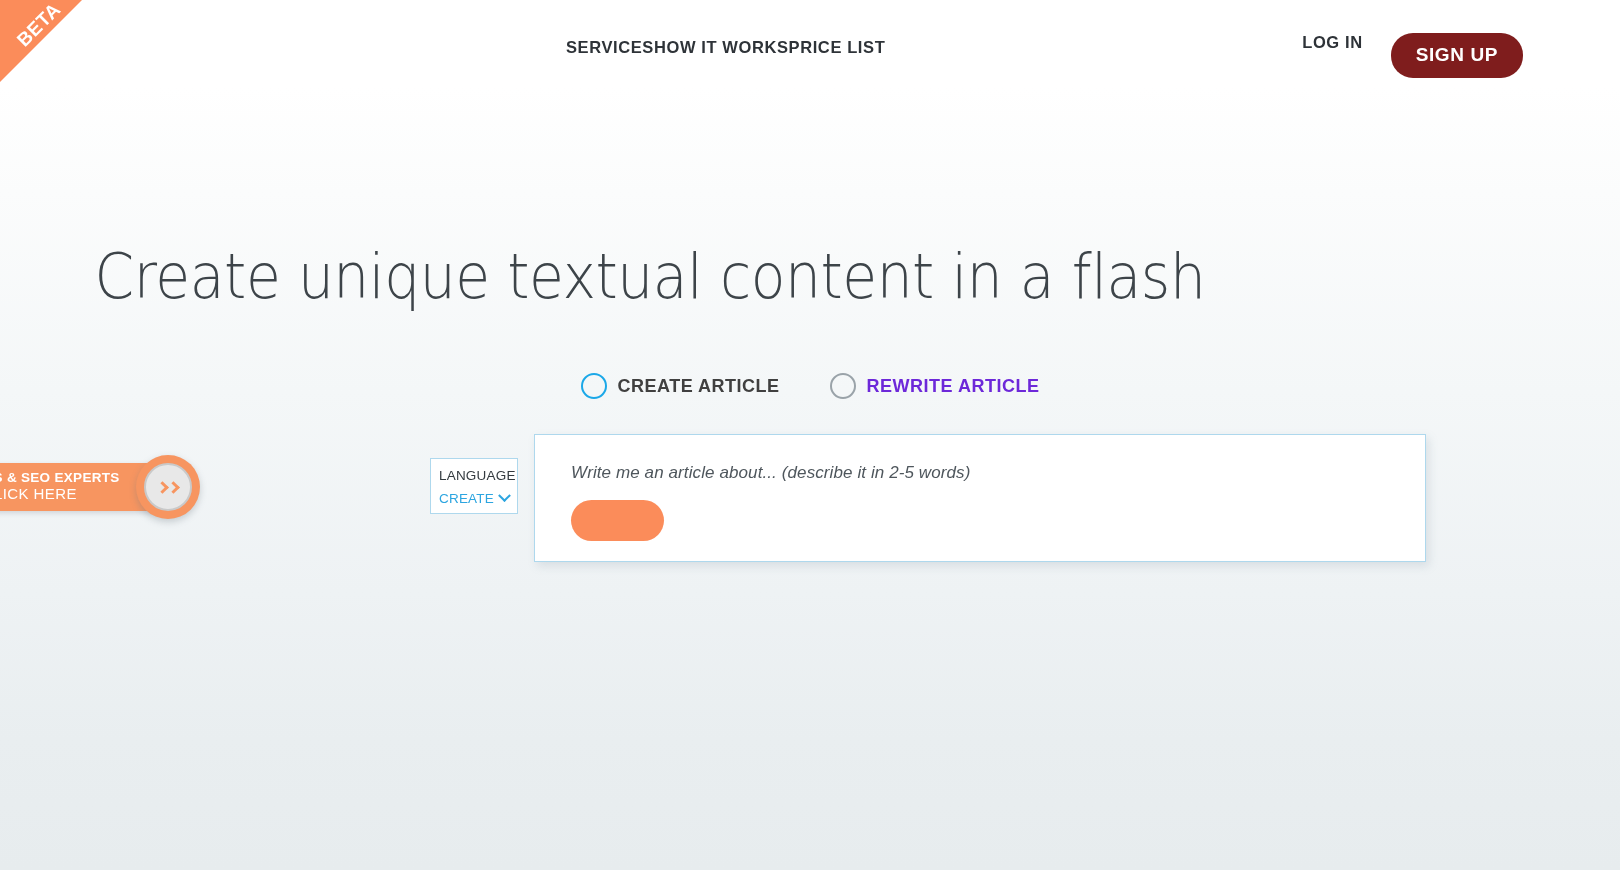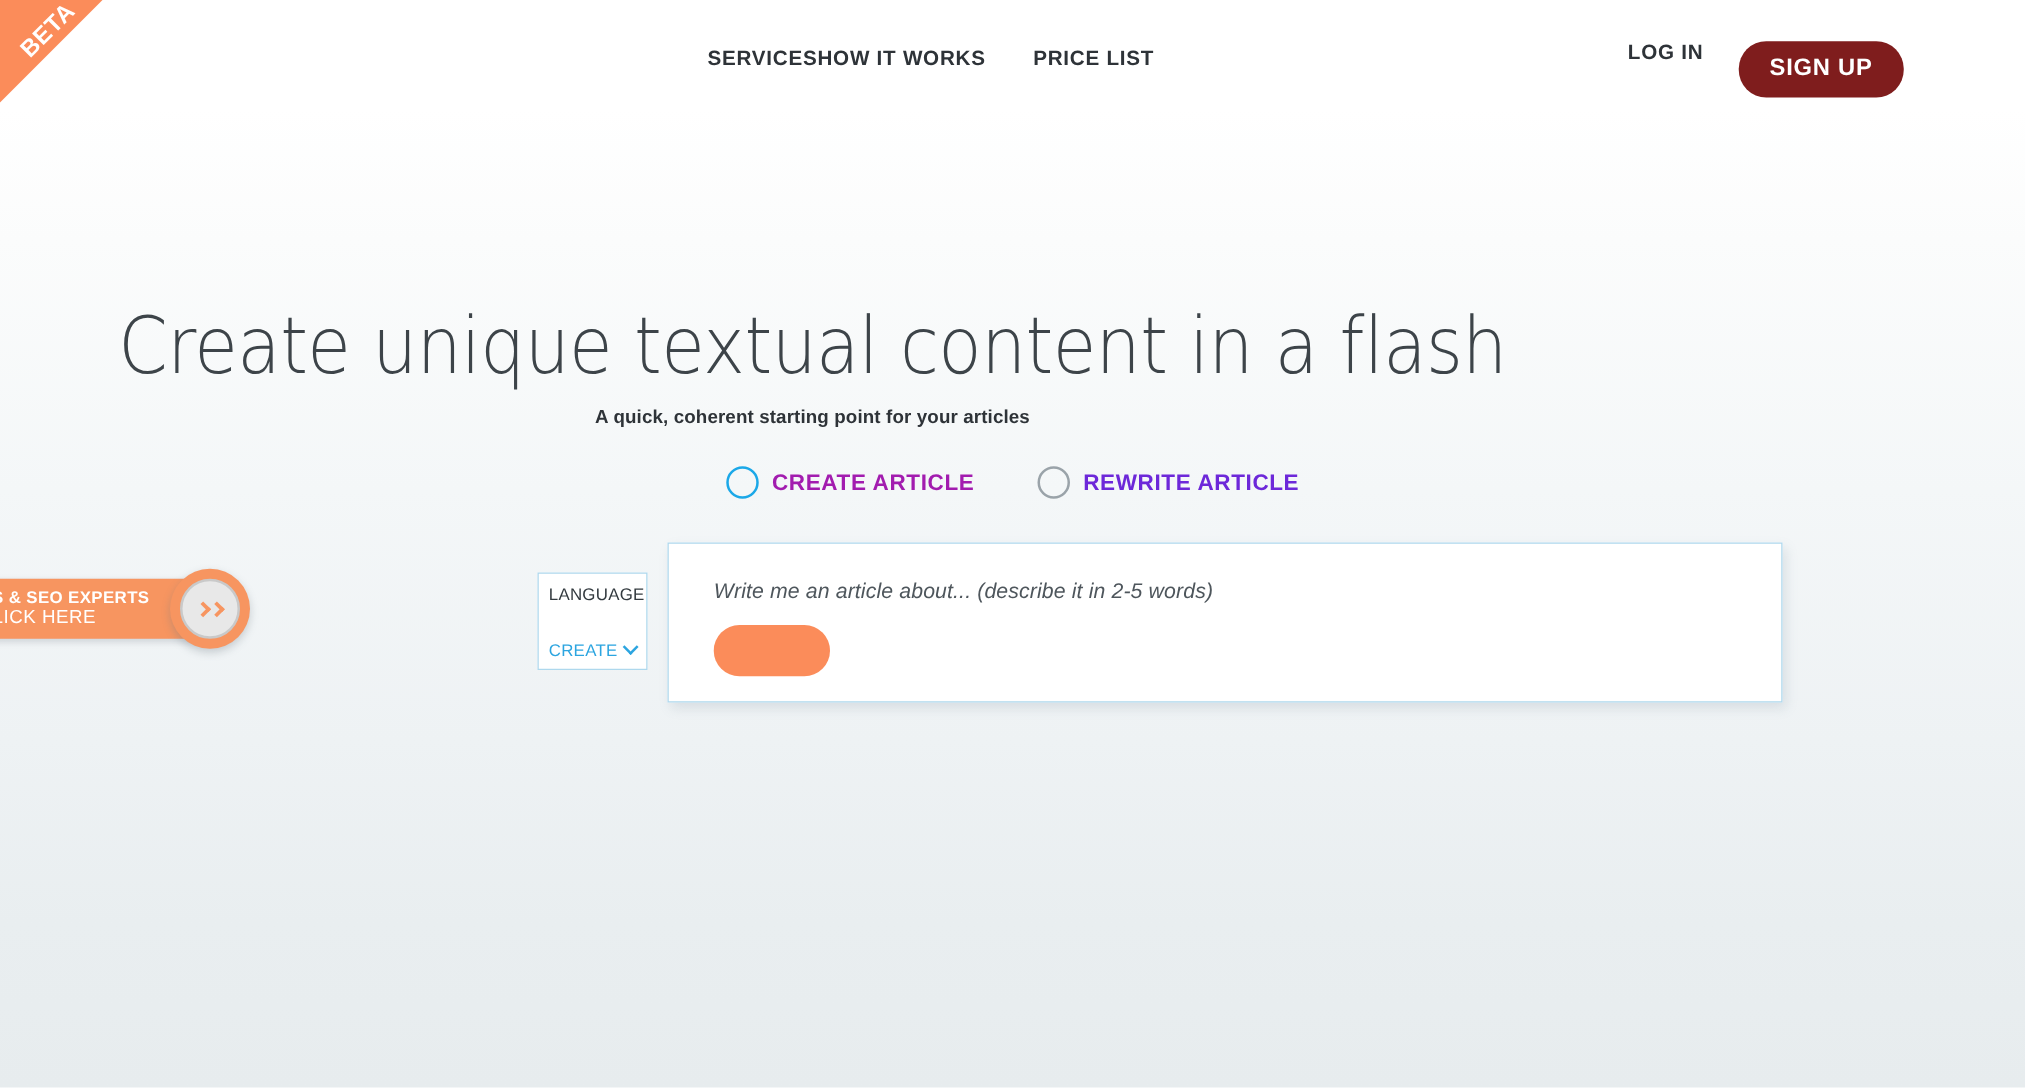--- a/index.html
+++ b/index.html
@@ -72,21 +72,21 @@
   .nav-link {
     color: #2e3338;
     font-size: 16.5px;
     font-weight: bold;
     letter-spacing: 0.6px;
     text-decoration: none;
     cursor: pointer;
     white-space: nowrap;
   }
   .nav-link.services { }
-  .nav-link.how-it-works { margin-right: 38px; }
+  .nav-link.how-it-works { }
 
   .nav-right {
     position: absolute;
     right: 97px;
     top: 33px;
     display: flex;
     align-items: flex-start;
     gap: 28px;
   }
   .login-link {
@@ -168,35 +168,35 @@
     border-color: #1BA8E8;
   }
   .mode-label {
     font-size: 18px;
     font-weight: bold;
     letter-spacing: 0.5px;
     color: #6d28d9;
     white-space: nowrap;
   }
   .mode-option.selected .mode-label {
-    color: #a21caf;
+    color: #404040;
   }
 
   
   .form-area {
     position: absolute;
     top: 434px;
     left: 430px;
   }
   .language-box {
     position: absolute;
     left: 0;
     top: 24px;
     width: 88px;
-    height: 78px;
+    height: 56px;
     background: #ffffff;
     border: 1px solid #aed8ed;
     padding: 10px 8px 8px 8px;
     display: flex;
     flex-direction: column;
     justify-content: space-between;
     cursor: pointer;
   }
   .language-label {
     font-size: 13.5px;
@@ -354,21 +354,20 @@
     <a class="nav-link price-list">PRICE LIST</a>
   </div>
   <div class="nav-right">
     <a class="login-link">LOG IN</a>
     <button class="signup-btn">SIGN UP</button>
   </div>
 </div>
 
 <div class="hero">
   <div class="hero-title">Create unique textual content in a flash</div>
-  <div class="hero-subtitle">A quick, coherent starting point for your articles</div>
 </div>
 
 <div class="mode-row">
   <div class="mode-option selected">
     <span class="radio-ring"></span>
     <span class="mode-label">CREATE ARTICLE</span>
   </div>
   <div class="mode-option">
     <span class="radio-ring"></span>
     <span class="mode-label">REWRITE ARTICLE</span>

